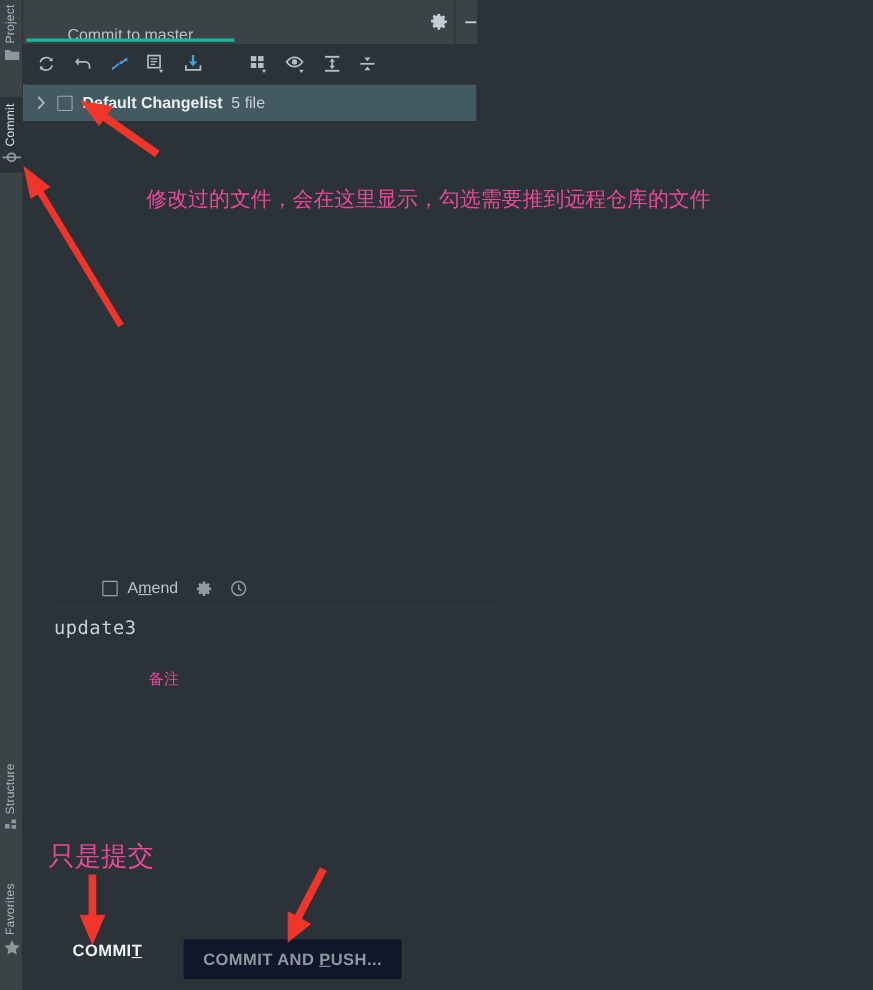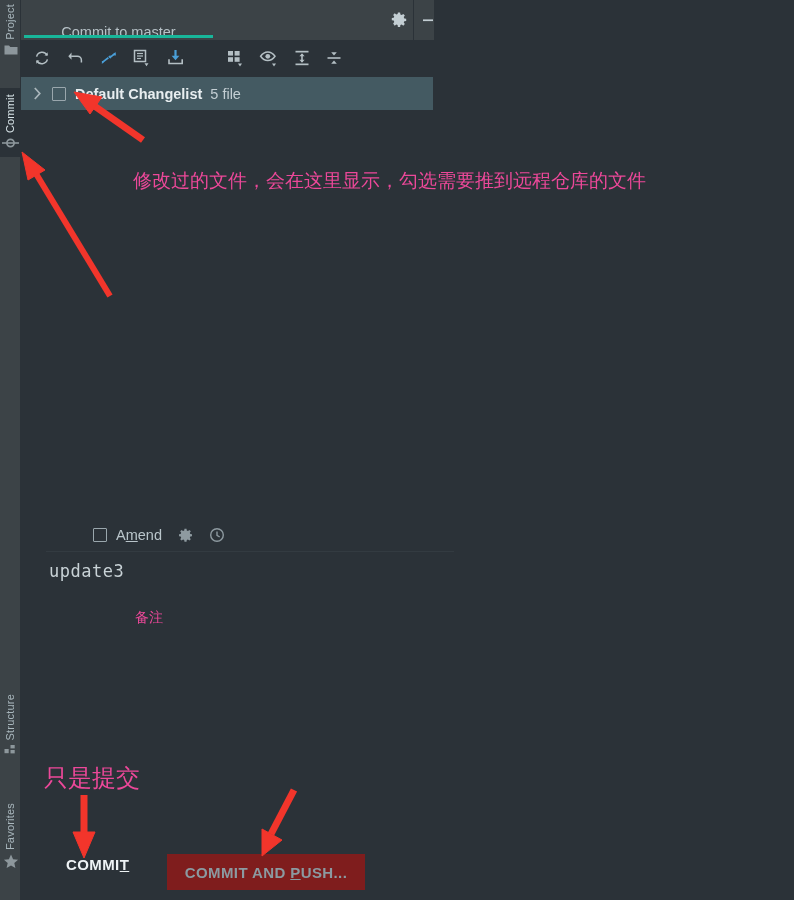--- a/index.html
+++ b/index.html
@@ -86,21 +86,21 @@
 
   
   .btn-commit {
     position: absolute; left: 45px; top: 856px;
     color: #eef3f5; font-size: 15px; font-weight: bold; letter-spacing: .4px;
     background: transparent; border: none;
   }
   .btn-commit u { text-decoration: underline; }
   .btn-push {
     position: absolute; left: 146px; top: 854px; width: 198px; height: 36px;
-    background: #7f1d1d; border: none; color: #8b9aa1;
+    background: #0f172a; border: none; color: #8b9aa1;
     font-size: 15px; font-weight: bold; letter-spacing: .4px;
     display: flex; align-items: center; justify-content: center;
   }
   .btn-push u { text-decoration: underline; }
 
   
   .anno { position: absolute; color: #ec4899; font-family: Liberation Serif, serif; white-space: nowrap; text-align: right; }
   #anno-files   { left: 133px; top: 168px; font-size: 19px; }
   #anno-remark  { left: 135px; top: 609px; font-size: 14px; }
   #anno-commit  { left: 44px;  top: 762px; font-size: 24px; }

